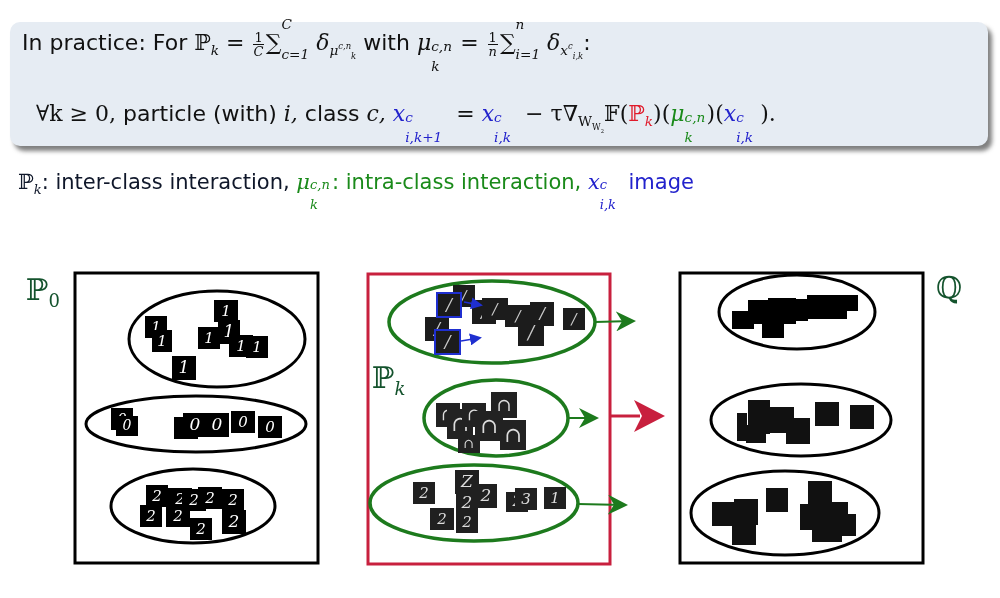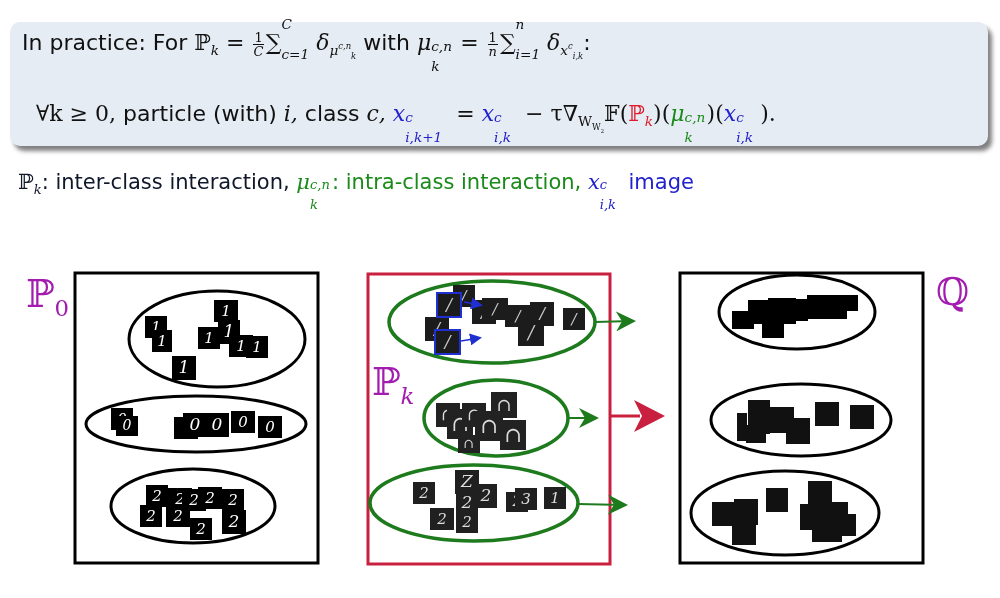--- a/index.html
+++ b/index.html
@@ -21,21 +21,21 @@
   .frac .den { display:block; font-style:italic; }
   .sumgrp { display:inline-block; position:relative; }
   .blue { color:#2222cc; }
   .red { color:#e01a2a; }
   .green { color:#1a8a1a; }
   .legend { position:absolute; left:18px; top:170px; font-size:21px; white-space:nowrap; }
   .legend .txt-red { color:#0f172a;margin-top:38px; }
   .legend .txt-green { color:#1a8a1a; }
   .legend .txt-blue { color:#2222cc; }
   svg.diag { position:absolute; left:0; top:240px; }
-  .dlabel { position:absolute; font-family:"DejaVu Serif", serif; font-size:38px; color:#a21caf; }
+  .dlabel { position:absolute; font-family:"DejaVu Serif", serif; font-size:30px; color:#14532d; }
   .dlabel sub { font-size:0.6em; }
 </style>
 </head>
 <body>
 
 <div class="box"></div>
 
 <div class="line1">
   <span class="bold">In practice</span><span>: For </span><span class="bb">ℙ</span><sub class="math">k</sub><span class="mr"> = </span><span class="frac"><span class="num">1</span><span class="den">C</span></span><span class="mr">∑</span><span class="sumgrp"><sup class="math" style="position:absolute;top:-14px;left:0;">C</sup><sub class="math" style="position:relative;top:4px;">c=1</sub></span> <span class="math">δ</span><sub class="math"><span>μ</span><sup>c,n</sup><sub>k</sub></sub><span> with </span><span class="math">μ</span><span class="math" style="display:inline-block;position:relative;width:22px;"><sup style="position:absolute;top:-12px;left:0;">c,n</sup><sub style="position:absolute;top:8px;left:0;">k</sub></span><span class="mr"> = </span><span class="frac"><span class="num">1</span><span class="den">n</span></span><span class="mr">∑</span><span class="sumgrp"><sup class="math" style="position:absolute;top:-14px;left:0;">n</sup><sub class="math" style="position:relative;top:4px;">i=1</sub></span> <span class="math">δ</span><sub class="math"><span>x</span><sup>c</sup><sub>i,k</sub></sub><span>:</span>
 </div>

